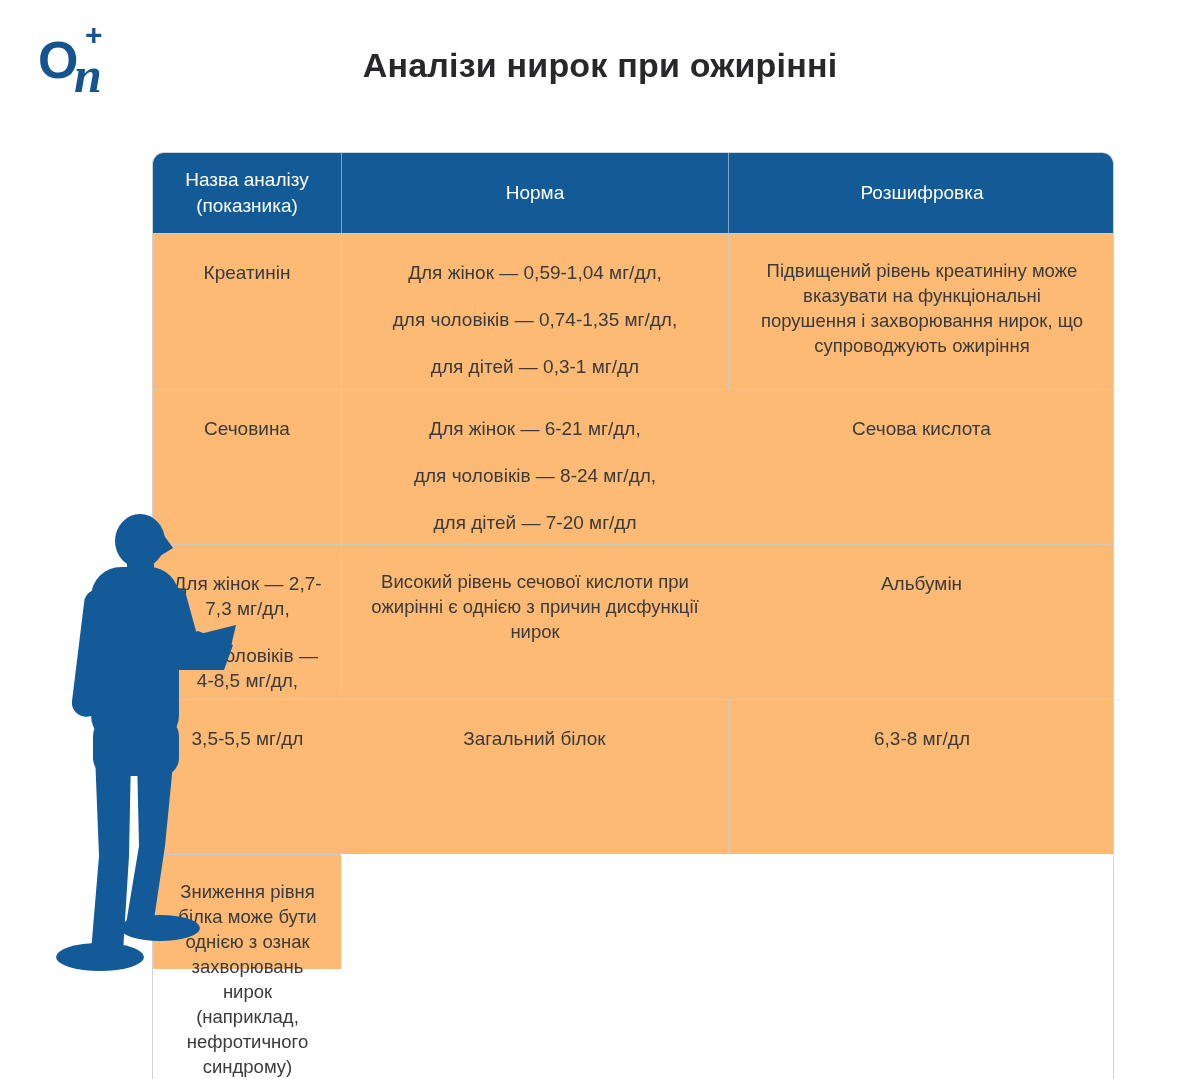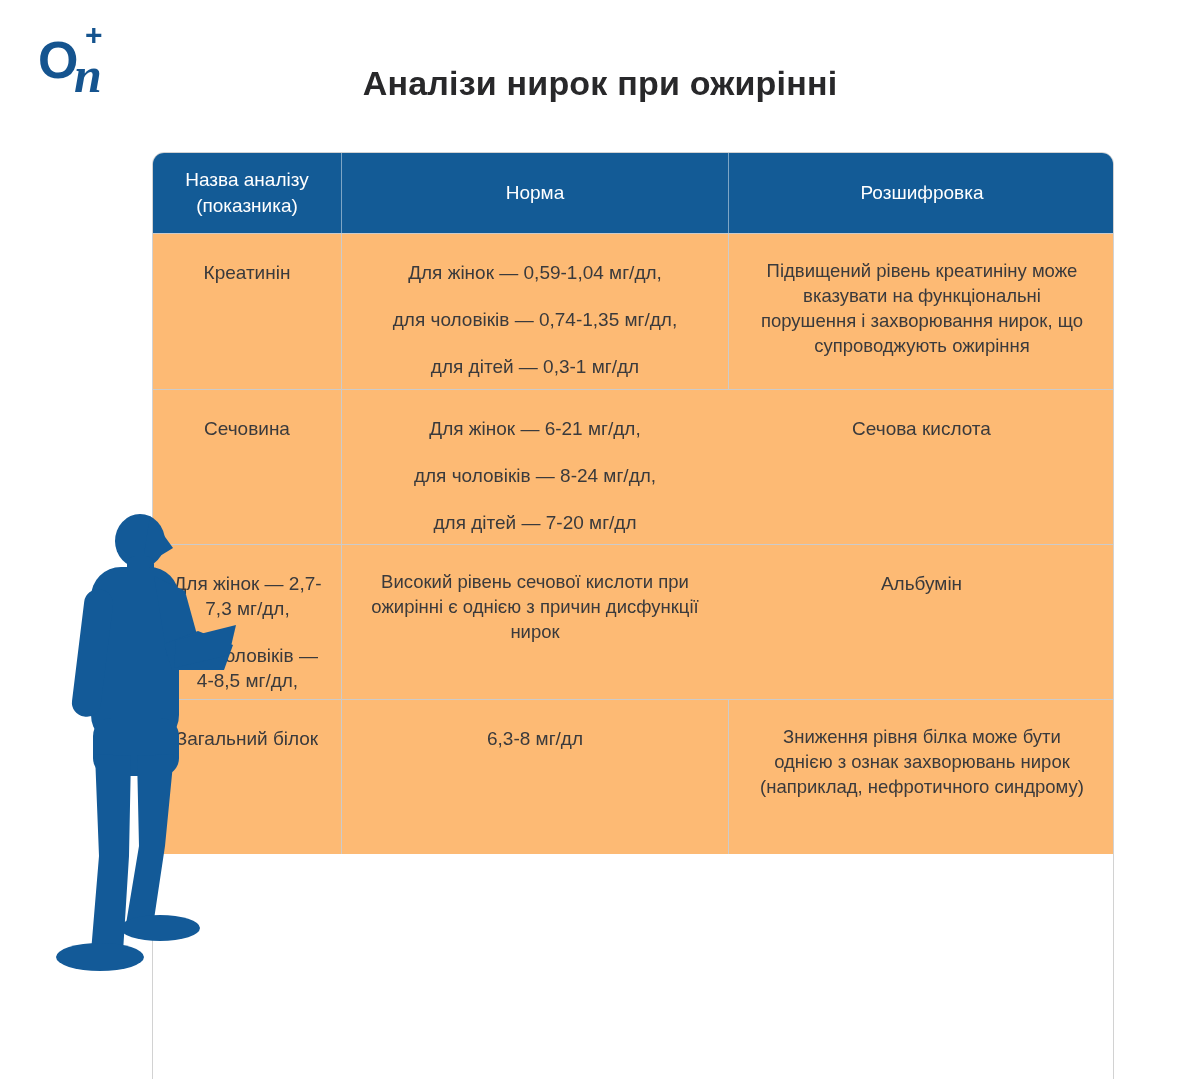--- a/index.html
+++ b/index.html
@@ -13,21 +13,21 @@
 
   
   .logo{position:absolute;left:30px;top:16px;width:120px;height:100px;color:#15548f;}
   .logo-o{position:absolute;left:8px;top:14px;font-size:52px;font-weight:800;letter-spacing:-1px;}
   .logo-n{position:absolute;left:44px;top:30px;font-size:50px;font-weight:700;font-style:italic;
           font-family:"Liberation Serif","DejaVu Serif",serif;}
   .logo-plus{position:absolute;left:55px;top:2px;font-size:30px;font-weight:800;}
 
   
   .title{
-    position:absolute;left:0;right:0;top:46px;margin:18px;
+    position:absolute;left:0;right:0;top:46px;margin:0;
     text-align:center;font-size:34px;font-weight:700;color:#28282a;
     letter-spacing:0.2px;
   }
 
   
   .tbl{
     position:absolute;left:152px;top:152px;width:962px;height:1032px;
     display:grid;
     grid-template-columns:188px 387px 387px;
     grid-template-rows:80px 156px 155px 155px 155px 115px;
@@ -90,20 +90,23 @@
 
     <div class="td name c1">Сечова кислота</div>
     <div class="td norm c2">
       <div class="norm-line">Для жінок — 2,7-7,3 мг/дл,</div>
       <div class="norm-line">для чоловіків — 4-8,5 мг/дл,</div>
       <div class="norm-line">для дітей — 2,5-5,5 мг/дл</div>
     </div>
     <div class="td desc c3">Високий рівень сечової кислоти при ожирінні є однією з причин дисфункції нирок</div>
 
     <div class="td name c1">Альбумін</div>
+    <div class="td norm c2">
+      <div class="norm-line">3,5-5,5 мг/дл</div>
+    </div>
 
     <div class="td name c1">Загальний білок</div>
     <div class="td norm c2">
       <div class="norm-line">6,3-8 мг/дл</div>
     </div>
     <div class="td desc c3">Зниження рівня білка може бути однією з ознак захворювань нирок (наприклад, нефротичного синдрому)</div>
 
   </div>
 
   <svg class="person" viewBox="0 0 202 482" xmlns="http://www.w3.org/2000/svg" aria-hidden="true">

